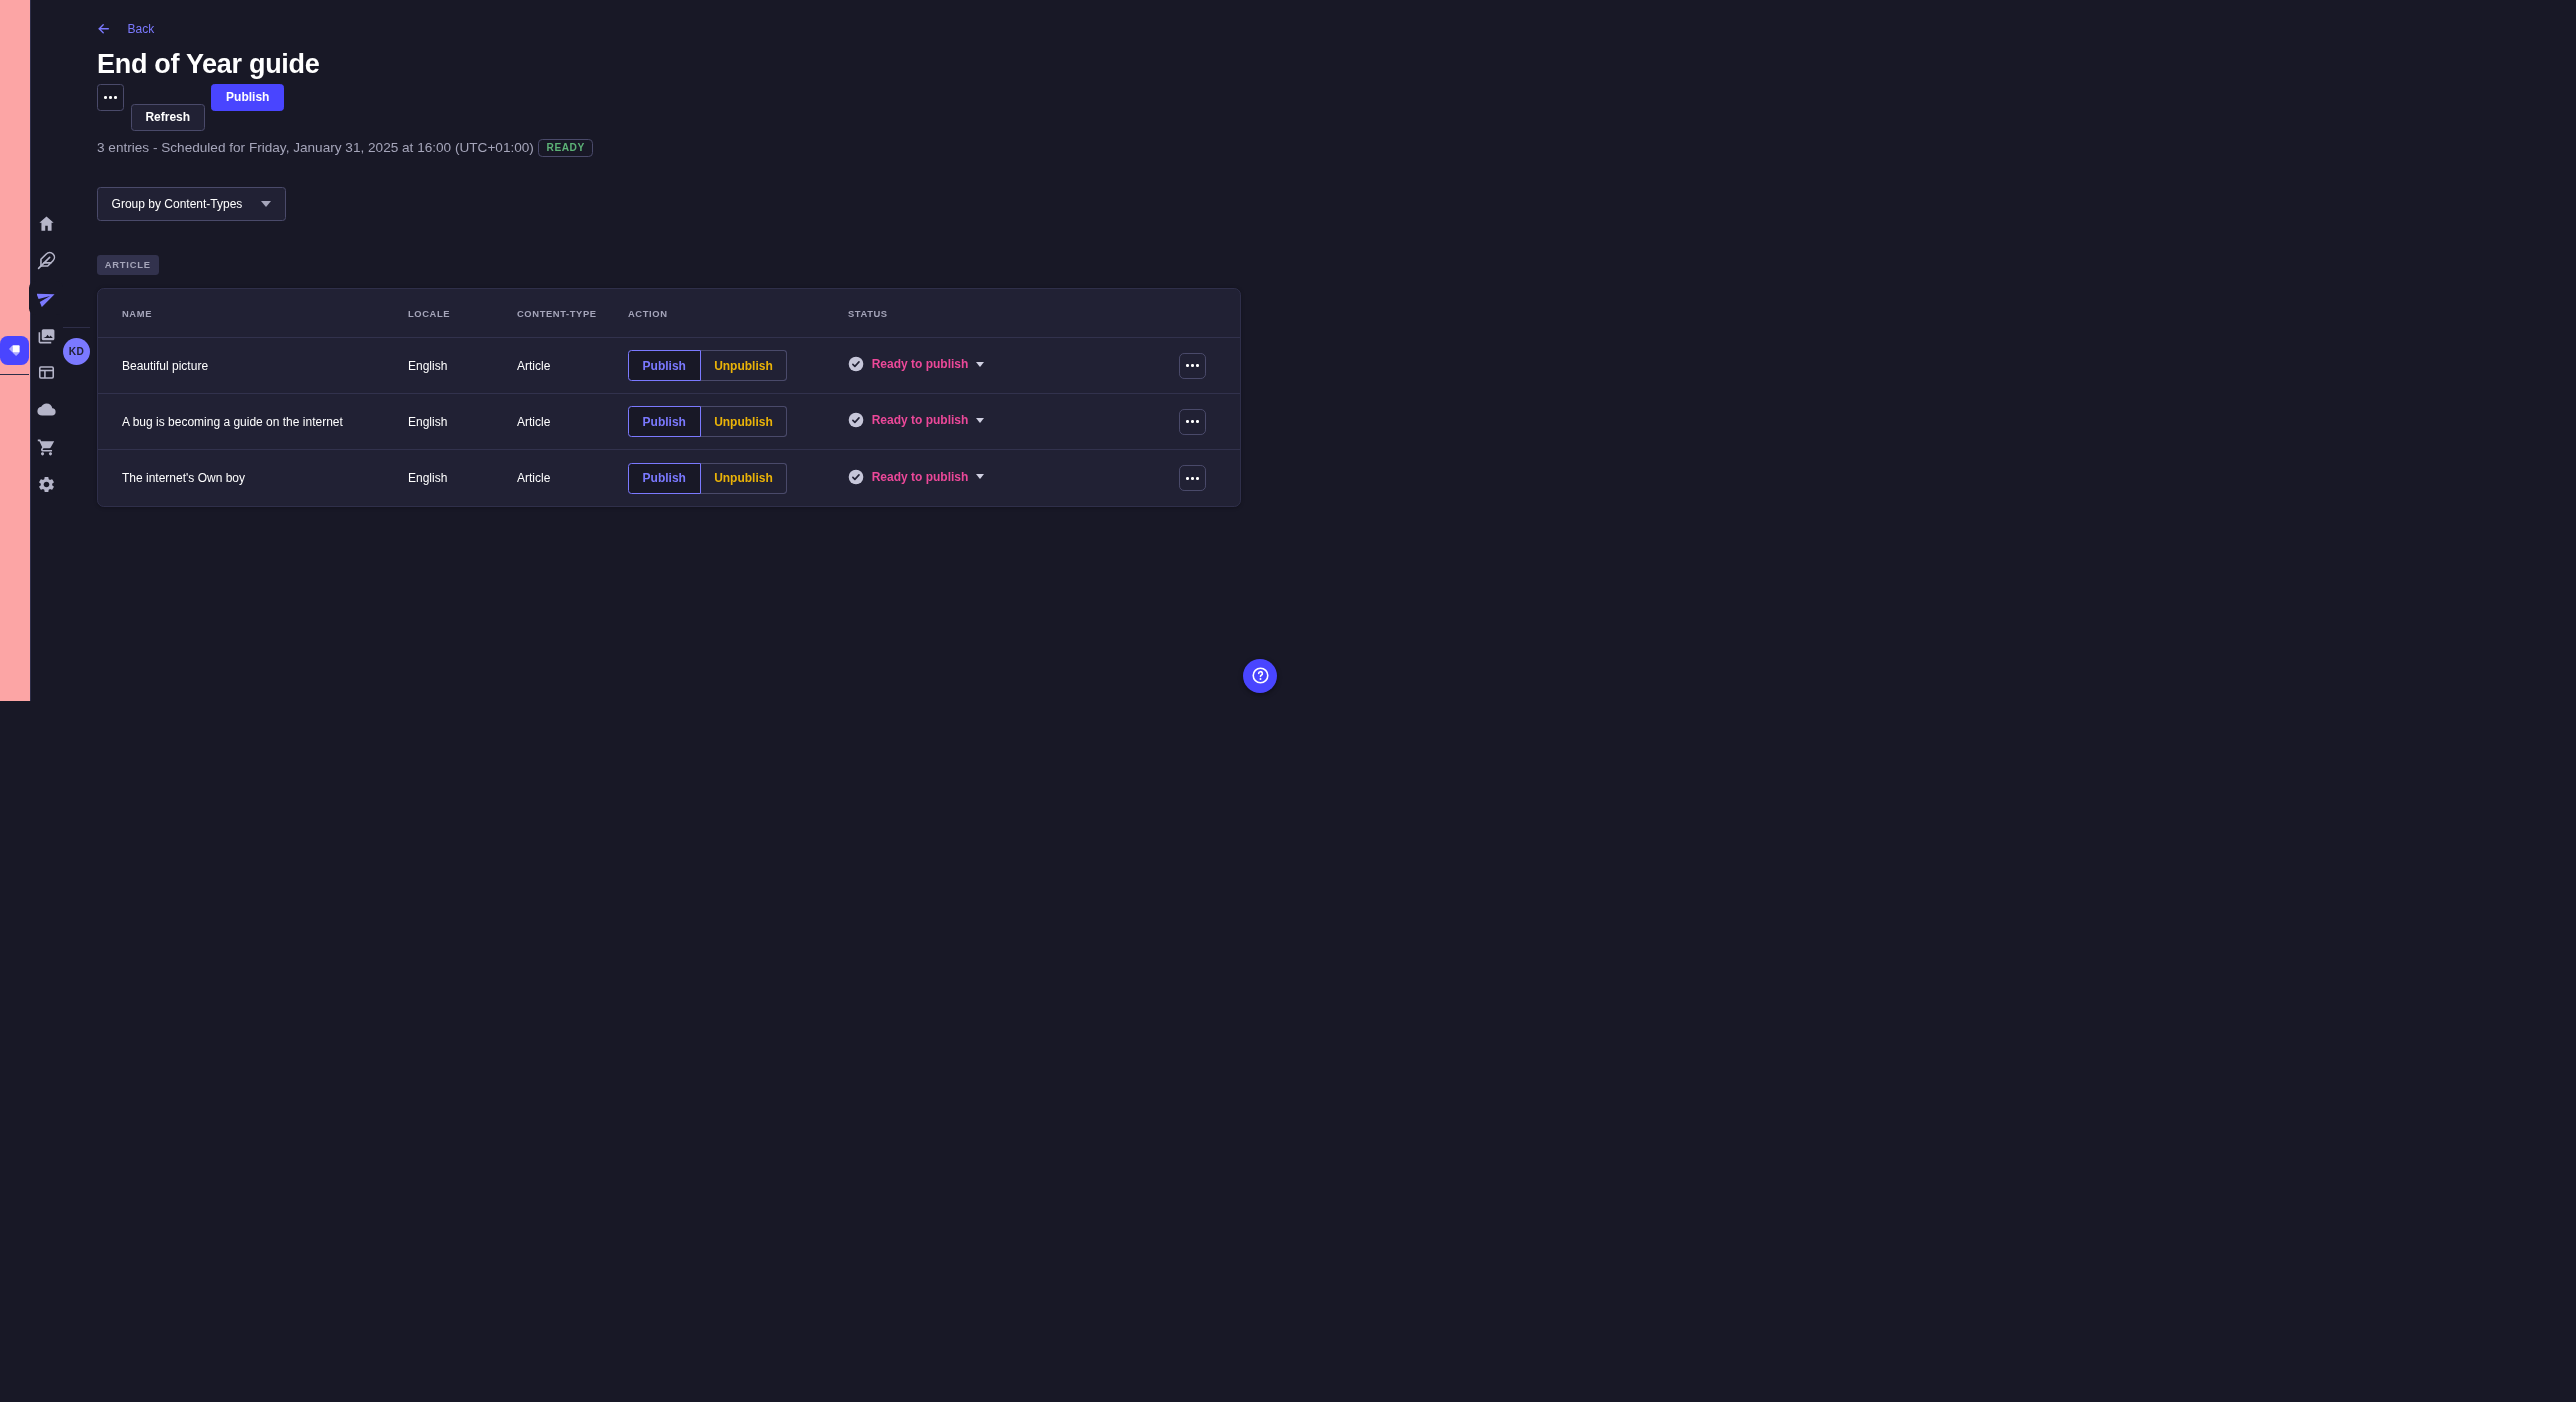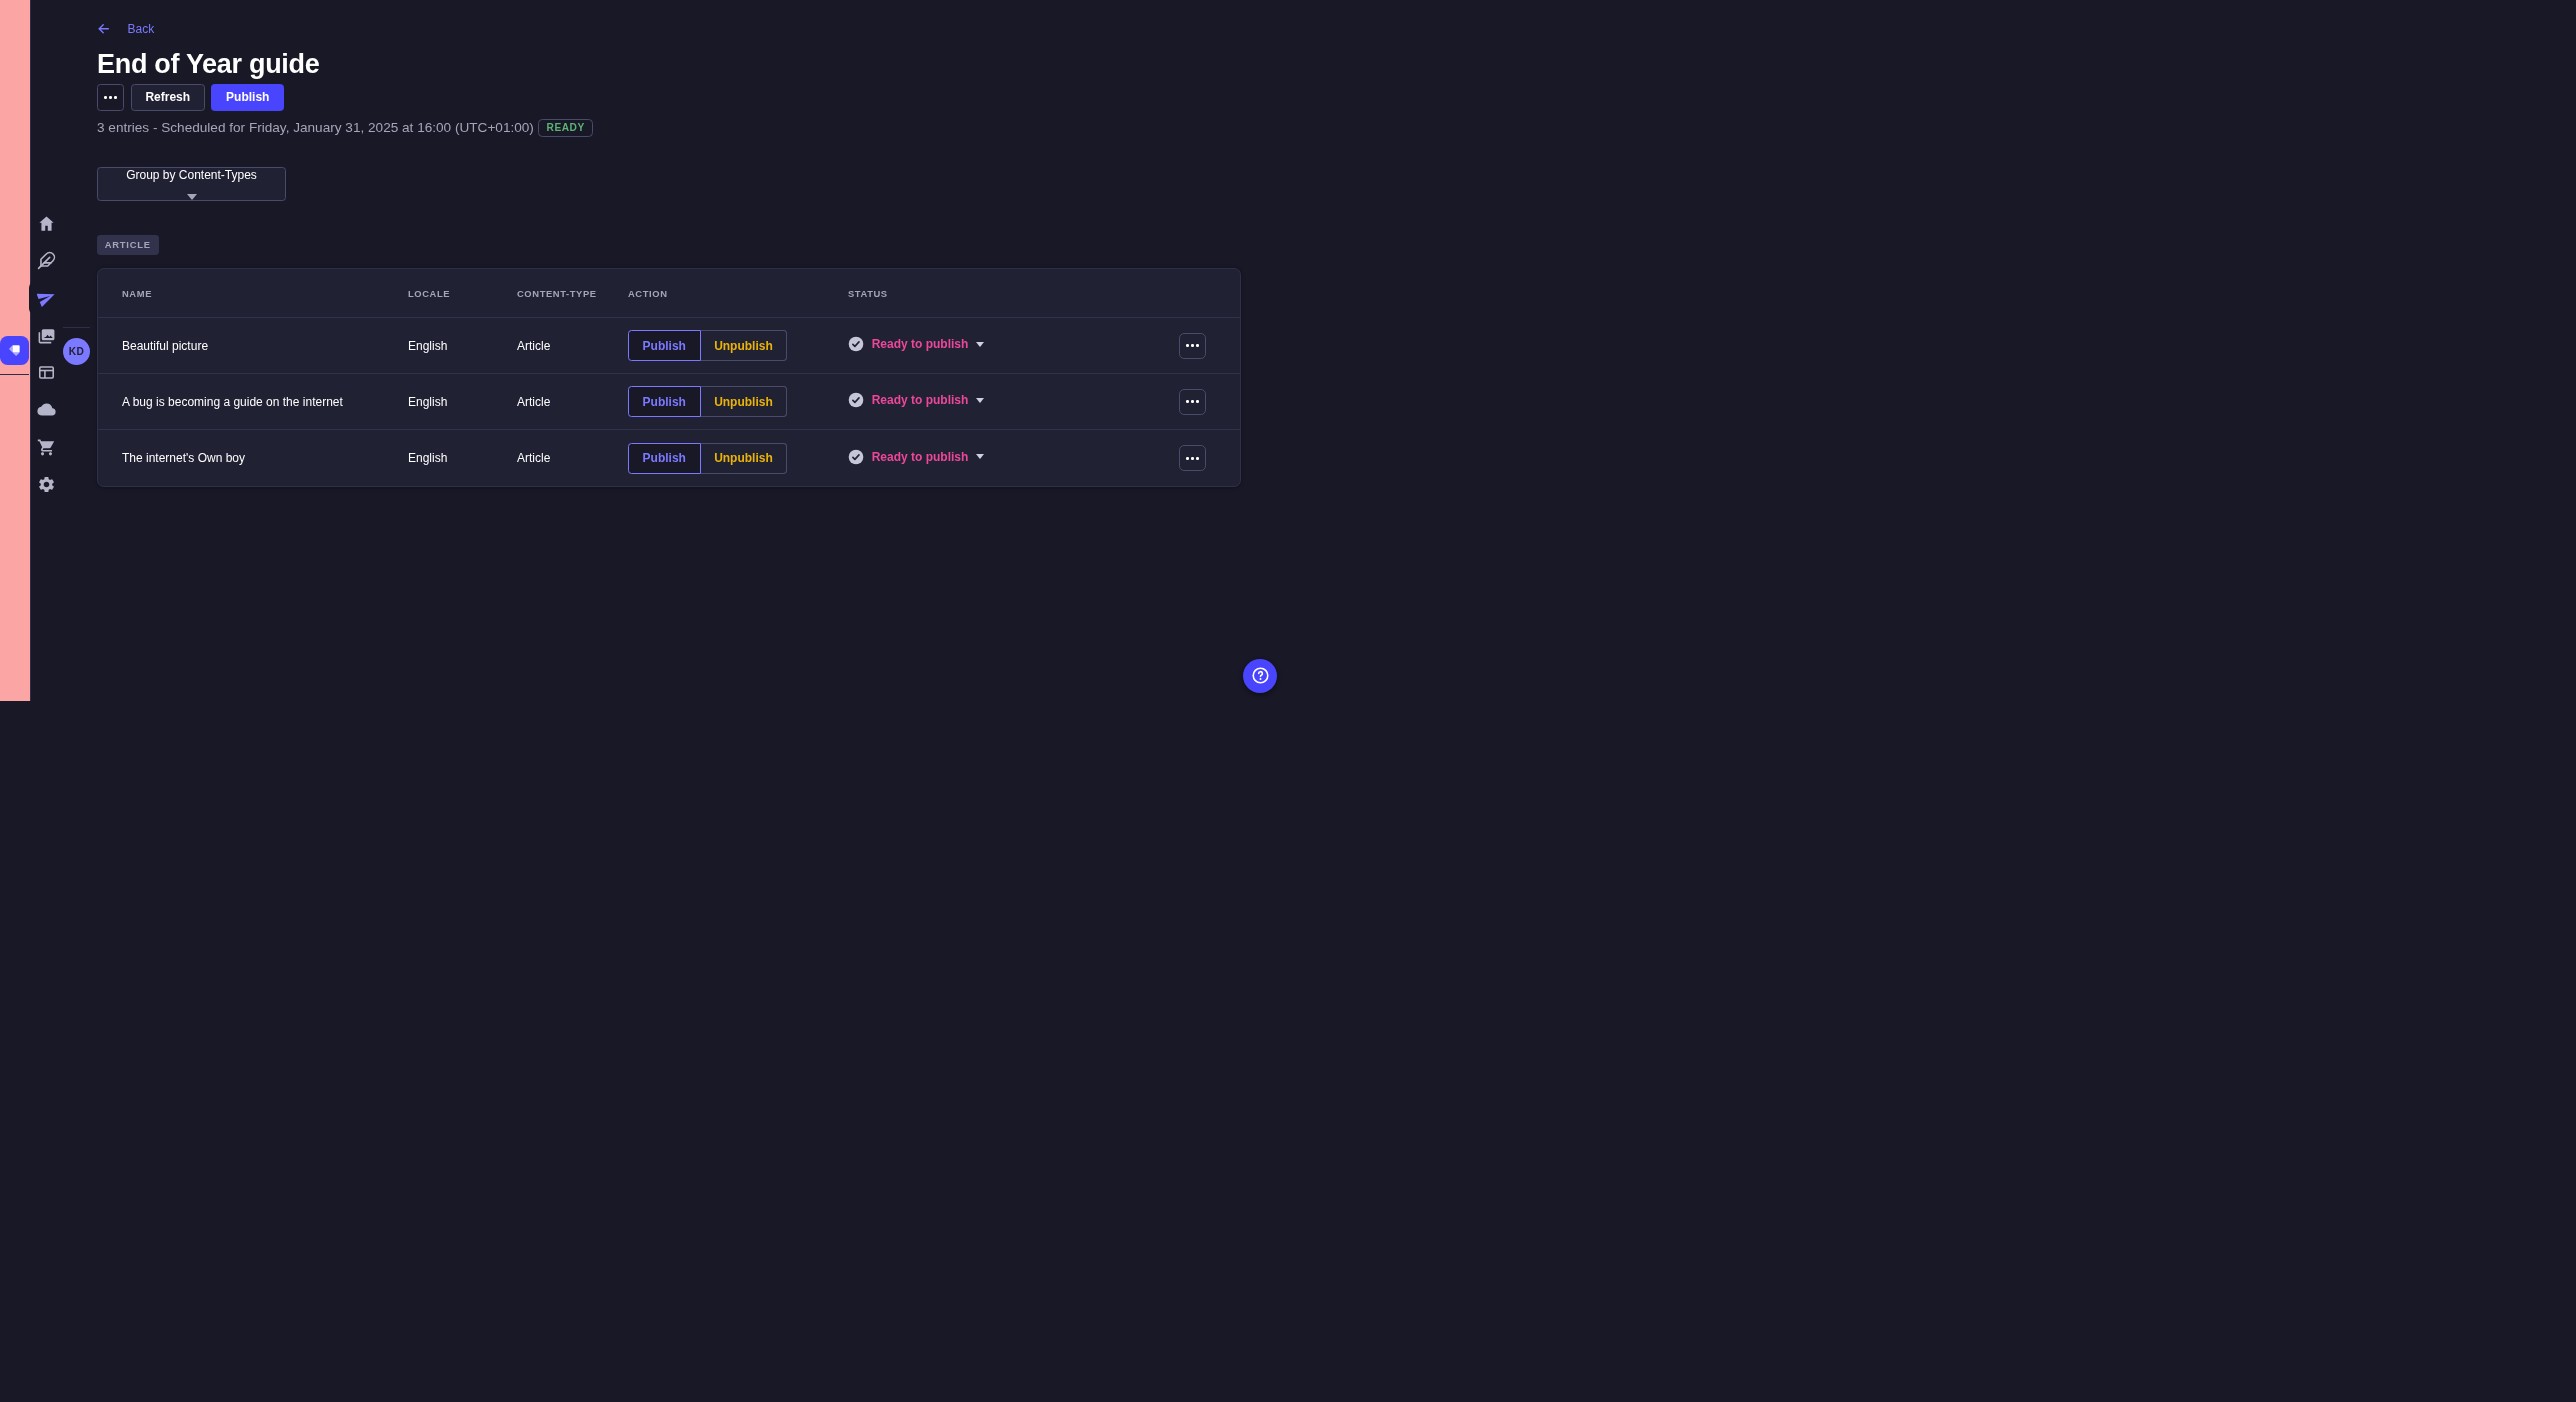--- a/index.html
+++ b/index.html
@@ -55,38 +55,38 @@
   }
   .back svg { width:13.6px; height:13.6px; }
   .title-row { display:flex; justify-content:space-between; align-items:flex-start; margin-top:8.5px;flex-direction:column; }
   h1 { font-size:27px; font-weight:700; color:#fff; line-height:34px; letter-spacing:-0.3px; }
   .actions { display:flex; gap:6.8px; margin-top:2.6px; }
   .btn {
     height:27px; border-radius:3.4px; font-size:12px; font-weight:600; cursor:pointer;
     display:inline-flex; align-items:center; justify-content:center;
   }
   .btn.icon-btn { width:27px; background:transparent; border:0.9px solid #4a4a6a; }
-  .btn.tertiary { padding:0 13.6px; background:#212134; border:0.9px solid #4a4a6a; color:#fff; }
+  .btn.tertiary { padding:0 13.6px; background:#212134; border:0.9px solid #4a4a6a; color:#fff;margin-top:20px; }
   .btn.primary { padding:0 13.6px; background:#4945ff; border:0.9px solid #4945ff; color:#fff; }
   .dots { display:inline-flex; gap:2.6px; align-items:center; }
   .dots i { width:2.6px; height:2.6px; border-radius:50%; background:#fff; }
   .subtitle-row { display:flex; align-items:center; gap:4px; margin-top:6.8px; height:20.4px; }
   .subtitle { font-size:13.6px; color:#a5a5ba; }
   .ready-badge {
     font-size:10.2px; font-weight:700; color:#5cb176; letter-spacing:0.5px;
     border:0.9px solid #4a4a6a; border-radius:4.3px; padding:2.6px 7.7px; background:transparent;
   }
 
   
   .content { padding:0 47px 0 48px; }
   .select {
     margin-top:29px; height:34px; width:189px;
     background:#212134; border:0.9px solid #4a4a6a; border-radius:3.4px;
     display:inline-flex; align-items:center; justify-content:space-between;
-    padding:0 13.6px; color:#fff; font-size:12px; cursor:pointer;flex-direction:column;
+    padding:0 13.6px; color:#fff; font-size:12px; cursor:pointer;
   }
   .caret {
     width:0; height:0;
     border-left:5.1px solid transparent; border-right:5.1px solid transparent;
     border-top:6px solid #a5a5ba;
   }
   .caret.small {
     border-left-width:4.3px; border-right-width:4.3px; border-top-width:5.1px;
     border-top-color:#d0d0e2;
   }

